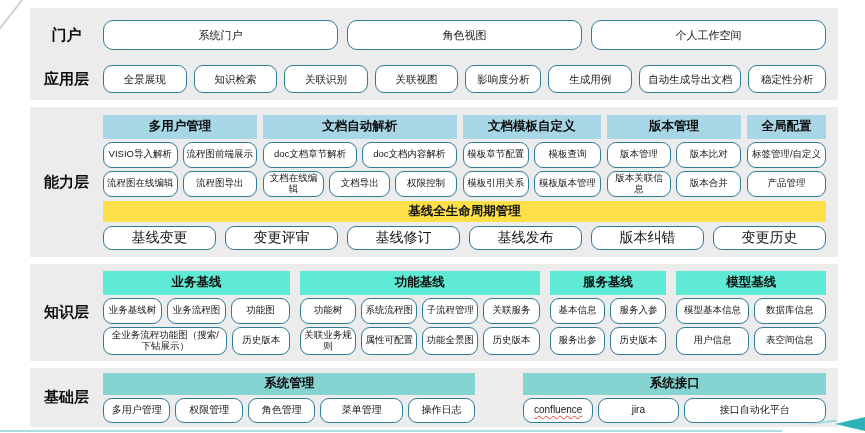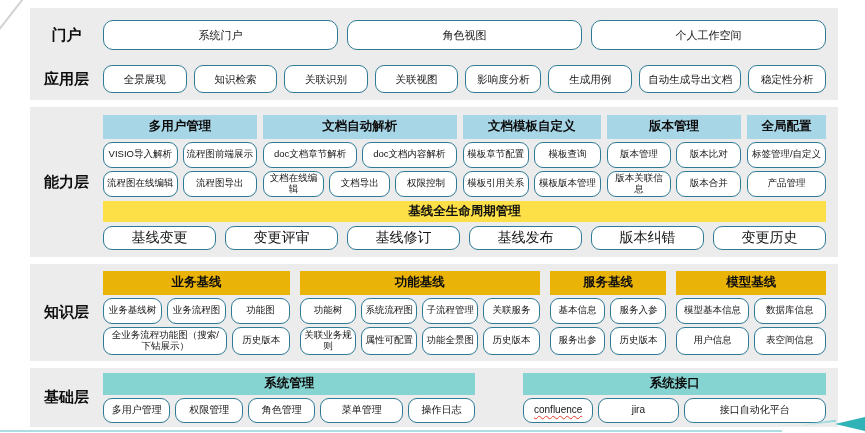--- a/index.html
+++ b/index.html
@@ -30,21 +30,21 @@
   .app-row{gap:7px;}
   .app-row .btn{height:28px;font-size:10.5px;}
   .app-row .btn:nth-child(5){flex:0.9;}
   .app-row .btn:nth-child(7){flex:1.25;}
   .app-row .btn:nth-child(8){flex:0.92;}
   
   .groups{display:flex;gap:6px;align-items:stretch;}
   .group{display:flex;flex-direction:column;gap:3px;flex:1;min-width:0;}
   .group-header{height:24px;display:flex;align-items:center;justify-content:center;font-weight:bold;font-size:12.5px;color:#0d0d0d;}
   .hdr-blue{background:#a7d6e7;}
-  .hdr-pale{background:#eab308;}
+  .hdr-pale{background:#5eead4;}
   .hdr-teal{background:#86d4d2;}
   .btn-row{display:flex;gap:5px;flex:1;}
   .btn-row .btn{min-height:26px;}
   
   .cap-groups .group:nth-child(1){flex:1.95;}
   .cap-groups .group:nth-child(2){flex:2.45;}
   .cap-groups .group:nth-child(3){flex:1.75;}
   .cap-groups .group:nth-child(4){flex:1.7;}
   .cap-groups .group:nth-child(5){flex:1.0;}
   .baseline-header{margin-top:4px;height:21px;background:#fde047;display:flex;align-items:center;justify-content:center;font-weight:bold;font-size:12.5px;}

